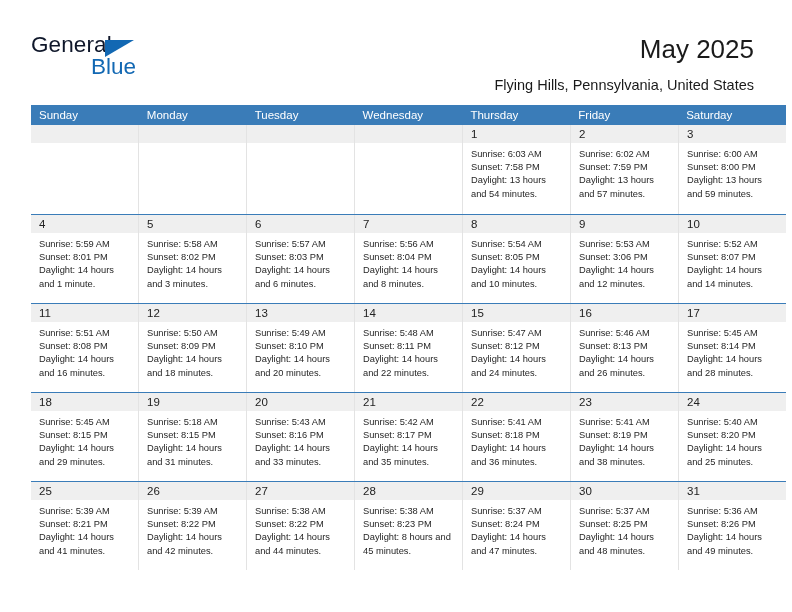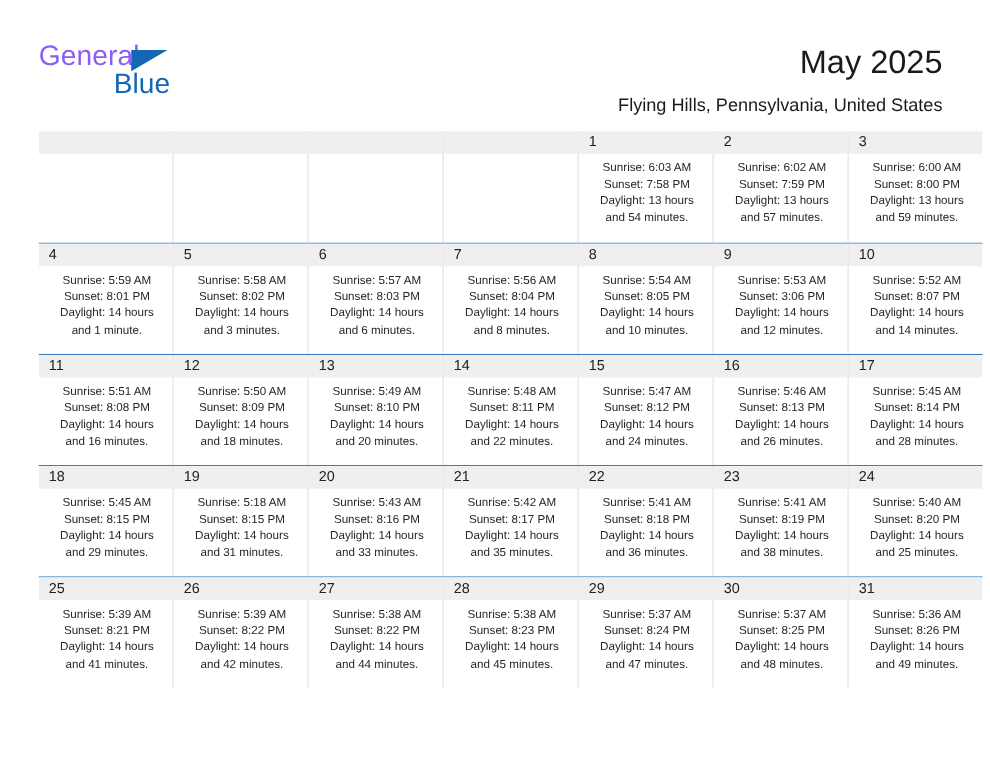--- a/index.html
+++ b/index.html
@@ -33,21 +33,21 @@
     left: 31px;
     top: 34px;
     width: 230px;
     height: 52px;
   }
   .brand-general {
     position: absolute;
     left: 0; top: 0;
     font-size: 22.5px;
     letter-spacing: .1px;
-    color: #8b5cf6;
+    color: #0f172a;
     line-height: 1;
   }
   .brand-tri {
     position: absolute;
     left: 74px;
     top: 6px;
     width: 0; height: 0;
     border-left: 29px solid #1268b3;
     border-bottom: 17px solid transparent;
   }
@@ -131,21 +131,20 @@
     box-sizing: border-box;
   }
   .cell.empty .daynum {
     color: transparent;
   }
   .info {
     padding: 5px 6px 0 8px;
     font-size: 9.3px;
     line-height: 13.2px;
     color: #262626;
-    text-align: center;
   }
   .info div {
     white-space: nowrap;
   }
   .info .wrapline {
     white-space: normal;
   }
 </style>
 </head>
 <body>
@@ -158,20 +157,29 @@
       <span class="brand-general">General</span>
       <span class="brand-tri"></span>
       <span class="brand-blue">Blue</span>
     </div>
 
     <div class="title">May 2025</div>
     <div class="subtitle">Flying Hills, Pennsylvania, United States</div>
   </div>
 
   <div class="calendar">
+    <div class="cal-head">
+        <div class="hcell">Sunday</div>
+        <div class="hcell">Monday</div>
+        <div class="hcell">Tuesday</div>
+        <div class="hcell">Wednesday</div>
+        <div class="hcell">Thursday</div>
+        <div class="hcell">Friday</div>
+        <div class="hcell">Saturday</div>
+      </div>
     <div id="cal-body">
         <div class="week first">
           <div class="cell empty">
             <span class="daynum"></span>
           </div>
           <div class="cell empty">
             <span class="daynum"></span>
           </div>
           <div class="cell empty">
             <span class="daynum"></span>
@@ -401,21 +409,21 @@
               <div>Sunrise: 5:38 AM</div>
               <div>Sunset: 8:22 PM</div>
               <div class="wrapline">Daylight: 14 hours and 44 minutes.</div>
             </div>
           </div>
           <div class="cell">
             <span class="daynum">28</span>
             <div class="info">
               <div>Sunrise: 5:38 AM</div>
               <div>Sunset: 8:23 PM</div>
-              <div class="wrapline">Daylight: 14 hours and 45 minutes.</div>
+              <div class="wrapline">Daylight: 8 hours and 45 minutes.</div>
             </div>
           </div>
           <div class="cell">
             <span class="daynum">29</span>
             <div class="info">
               <div>Sunrise: 5:37 AM</div>
               <div>Sunset: 8:24 PM</div>
               <div class="wrapline">Daylight: 14 hours and 47 minutes.</div>
             </div>
           </div>

